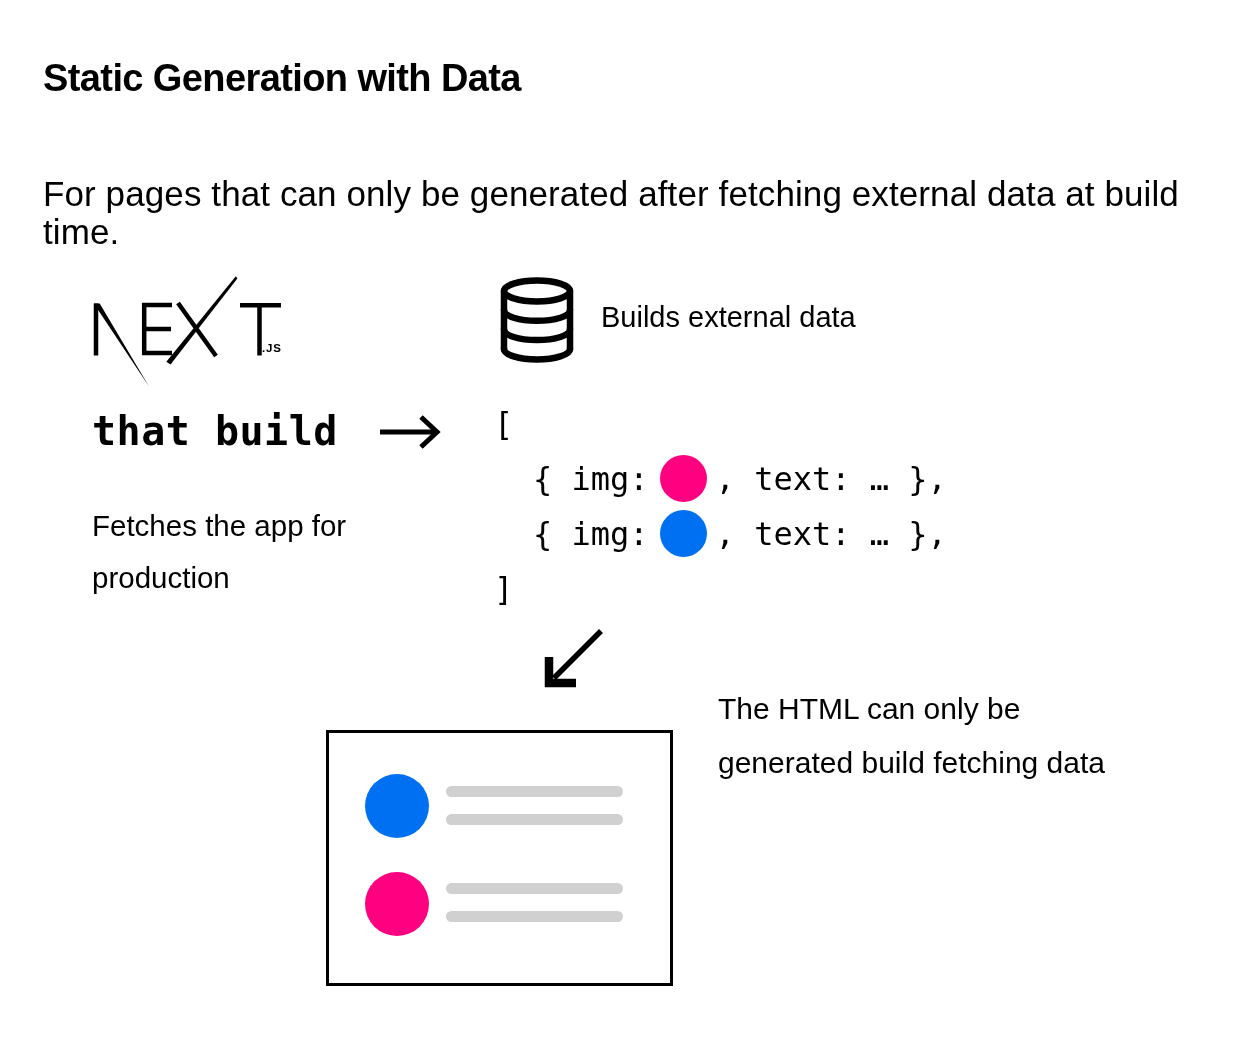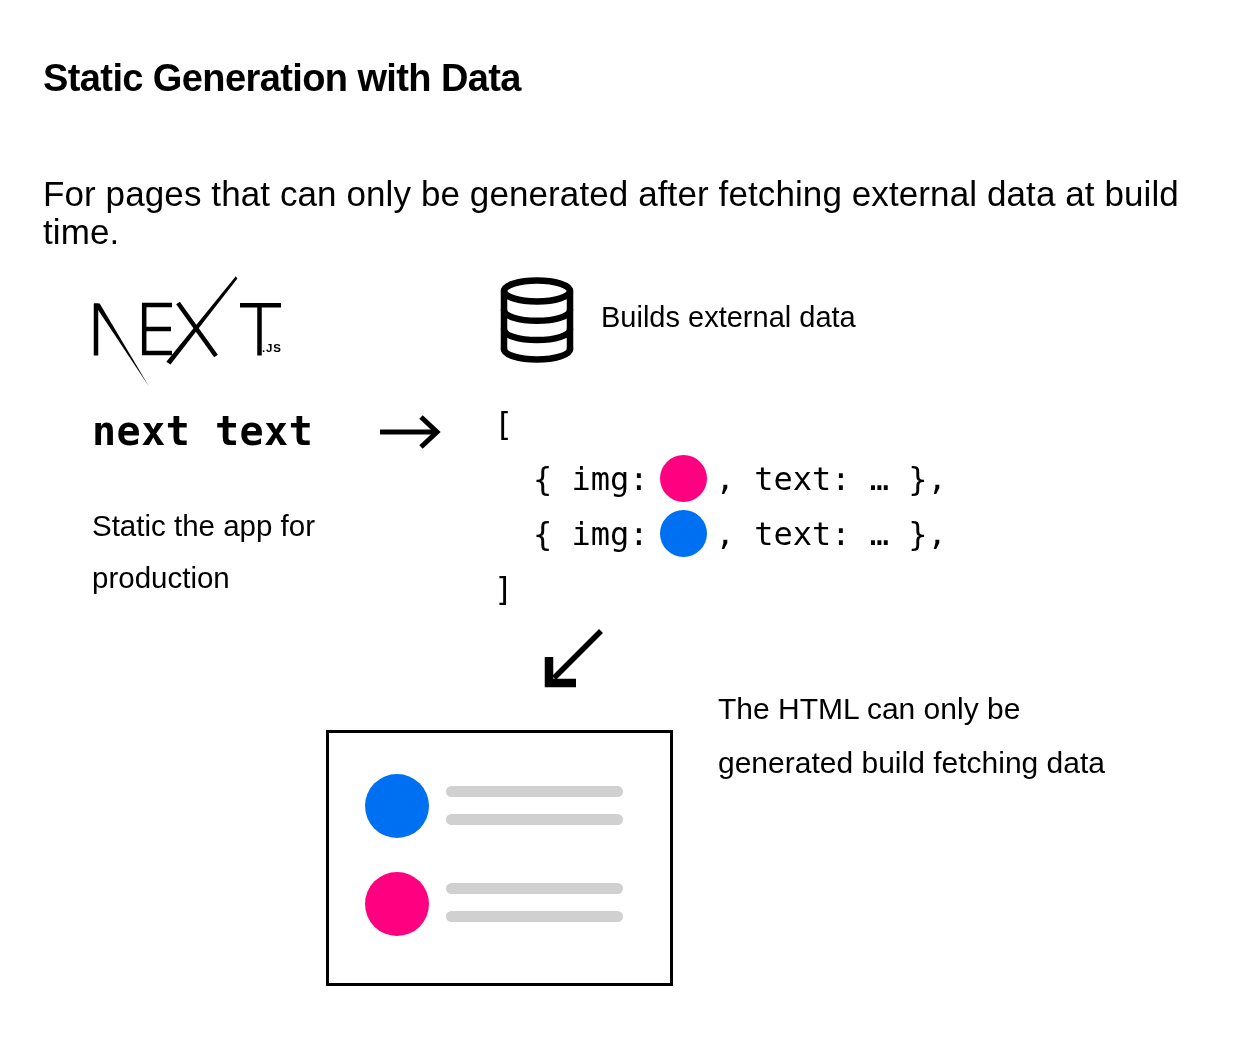--- a/index.html
+++ b/index.html
@@ -53,31 +53,31 @@
       <path d="M90 35L128 88"></path>
       <path d="M152 37.2H193M171.5 37.2V87.5"></path>
     </g>
     <g fill="#000" stroke="none">
       <polygon points="5.8,35.5 11.7,35.5 61,118.5"></polygon>
       <polygon points="147.8,8.2 149.4,10.4 82.5,96.5 78.3,93.8"></polygon>
       <text x="174" y="84" font-size="11.5" font-weight="600" letter-spacing="0.8" font-family="Liberation Sans, sans-serif">.JS</text>
     </g>
   </svg>
 
-  <div class="abs cmd">next text</div>
+  <div class="abs cmd">that build</div>
 
   <svg class="abs arrow-right" width="66" height="44" viewBox="0 0 66 44">
     <g stroke="#000" stroke-width="5" fill="none">
       <path d="M2 22H57"></path>
       <path d="M43 7L59 22L43 37"></path>
     </g>
   </svg>
 
   <div class="abs build-caption">
-    <div>Static the app for</div>
+    <div>Fetches the app for</div>
     <div>production</div>
   </div>
 
   <svg class="abs db-icon" width="80" height="86" viewBox="0 0 80 86">
     <g stroke="#000" stroke-width="6.5" fill="none" stroke-linecap="round">
       <ellipse cx="40" cy="14" rx="33" ry="10.5"></ellipse>
       <path d="M7 14V72"></path>
       <path d="M73 14V72"></path>
       <path d="M7 72C7 77.8 21.8 82.5 40 82.5C58.2 82.5 73 77.8 73 72"></path>
       <path d="M7 33.3C7 39.1 21.8 43.8 40 43.8C58.2 43.8 73 39.1 73 33.3"></path>

